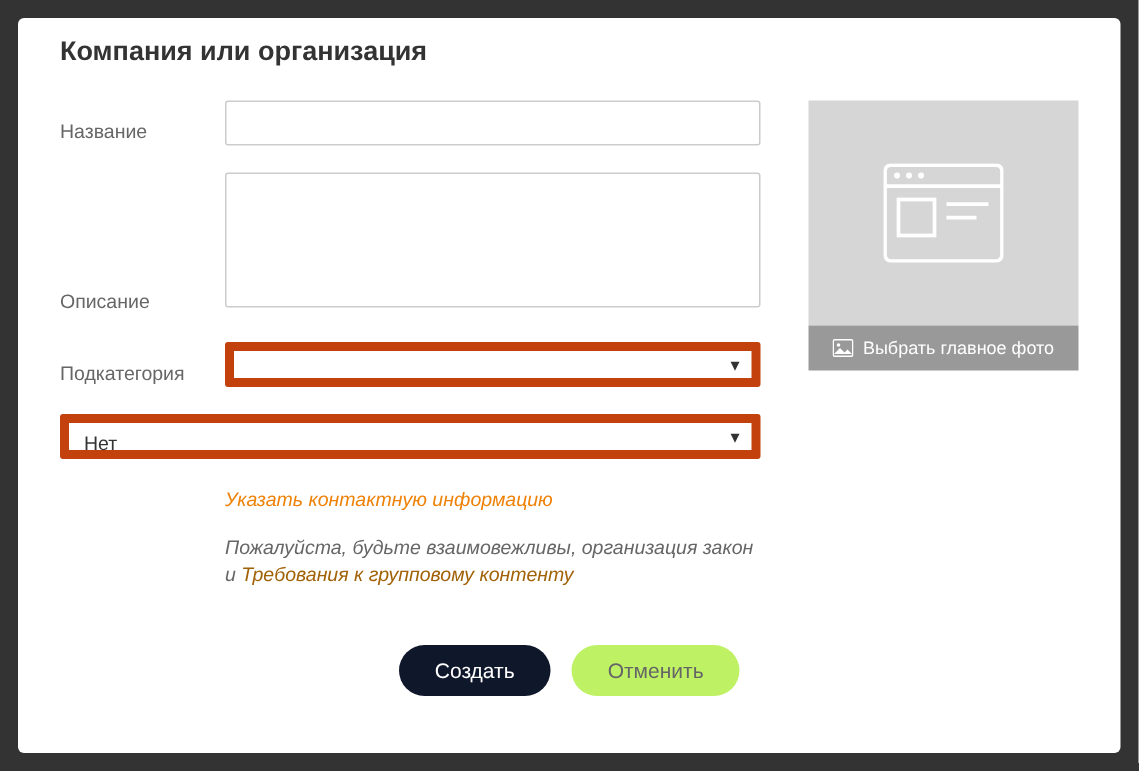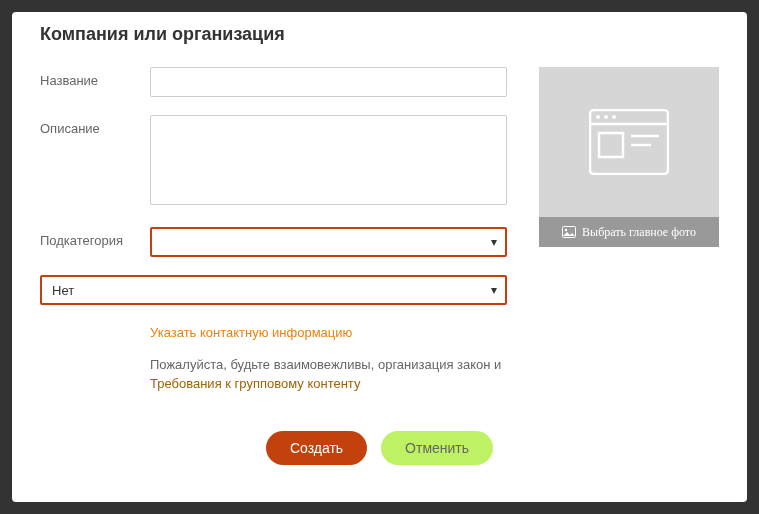--- a/index.html
+++ b/index.html
@@ -34,21 +34,21 @@
     .form-left {
       flex: 1;
     }
     .form-right {
       width: 180px;
       flex-shrink: 0;
     }
     .form-row {
       display: flex;
       margin-bottom: 18px;
-      align-items: flex-start;
+      align-items: flex-end;
     }
     .form-label {
       width: 110px;
       flex-shrink: 0;
       font-size: 13px;
       color: #666;
       padding-top: 6px;
       line-height: 1.3;
     }
     .form-control {
@@ -68,21 +68,21 @@
       border: 1px solid #ccc;
       border-radius: 2px;
       padding: 6px 8px;
       font-size: 13px;
       resize: none;
     }
     .input-select {
       position: relative;
       width: 100%;
       height: 30px;
-      border: 2px solid #c2410c;
+      border: 6px solid #c2410c;
       border-radius: 2px;
       background: #fff;
       padding: 0 26px 0 10px;
       font-size: 13px;
       color: #333;
       line-height: 28px;
       cursor: pointer;
     }
     .input-select::after {
       content: "▾";
@@ -108,20 +108,21 @@
     }
     .link-orange {
       color: #ee8208;
       font-size: 13px;
       text-decoration: none;
       cursor: pointer;
     }
     .notice-row {
       margin-left: 110px;
       margin-bottom: 14px;
+      font-style: italic;
     }
     .notice-text {
       font-size: 13px;
       color: #666;
       line-height: 1.4;
     }
     .notice-text .tos-link {
       color: #a16207;
       cursor: pointer;
     }
@@ -137,38 +138,37 @@
       width: 180px;
       height: 30px;
       background: #999;
       color: #fff;
       font-size: 12px;
       display: flex;
       align-items: center;
       justify-content: center;
       gap: 6px;
       cursor: pointer;
-      font-family: Liberation Serif, serif;
     }
     .buttons {
       display: flex;
       justify-content: center;
       gap: 14px;
       margin-top: 24px;
     }
     .btn {
       height: 34px;
       padding: 0 24px;
       border-radius: 17px;
       font-size: 14px;
       border: none;
       cursor: pointer;
     }
     .btn-primary {
-      background: #c2410c;
+      background: #0f172a;
       color: #fff;
     }
     .btn-secondary {
       background: #bef264;
       color: #666;
     }
   </style>
 </head>
 <body>
 

